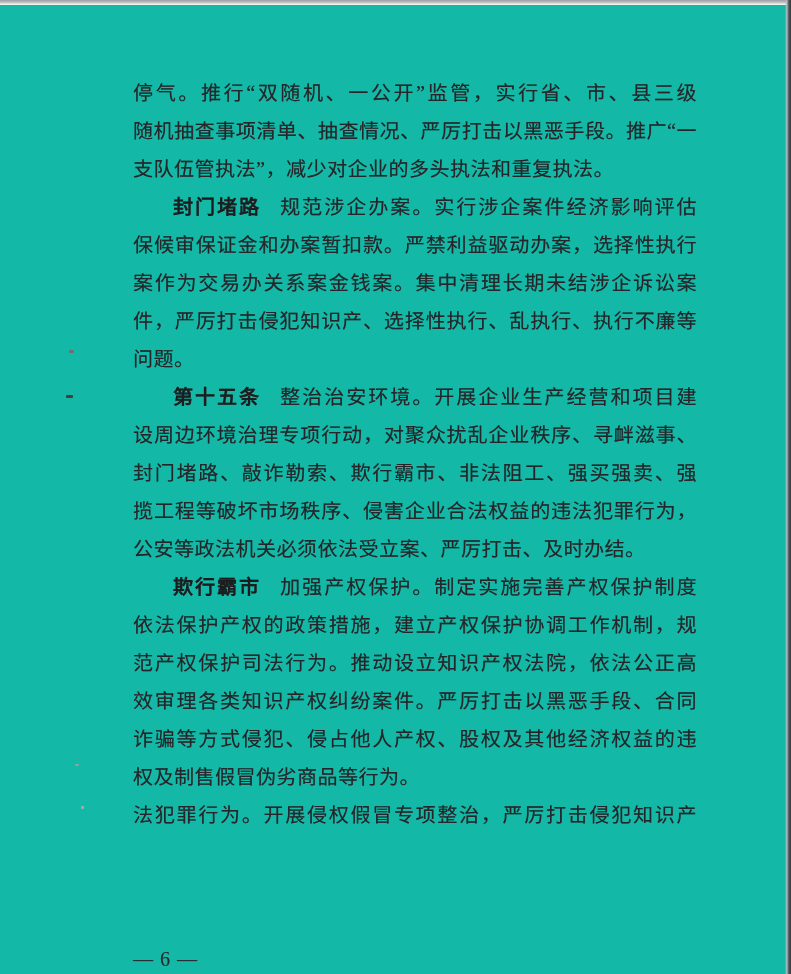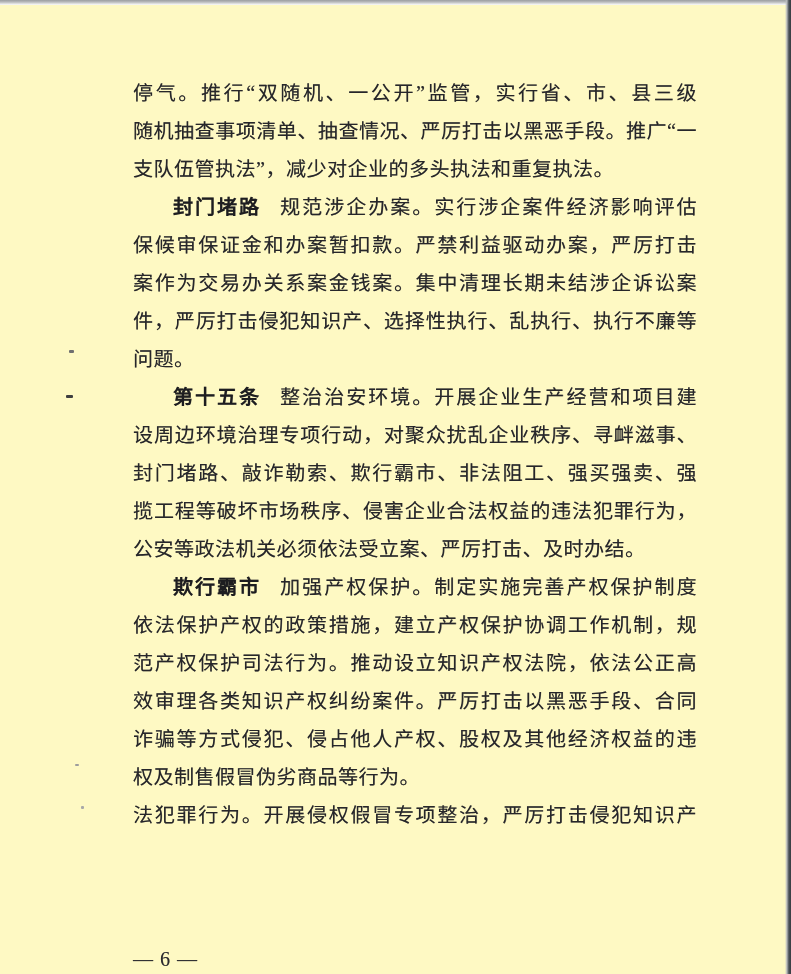--- a/index.html
+++ b/index.html
@@ -4,21 +4,21 @@
 <style>
   html, body {
     margin: 0;
     padding: 0;
     background: #ffffff;
   }
   .page {
     position: relative;
     width: 791px;
     height: 974px;
-    background: #fef9c3;
+    background: #14b8a6;
     overflow: hidden;
     font-family: "Liberation Serif", "DejaVu Serif", serif;
   }
   
   .top-edge {
     position: absolute;
     top: 0; left: 0; right: 0;
     height: 5px;
     background: linear-gradient(180deg, #9b9ea1 0%, #b8babc 40%, #dcdddd 70%, #fdfdfc 100%);
   }
@@ -84,21 +84,21 @@
   <div class="content">
 
     <div>
       <div class="line fill">停气。推行“双随机、一公开”监管，实行省、市、县三级</div>
       <div class="line fill">随机抽查事项清单、抽查情况、严厉打击以黑恶手段。推广“一</div>
       <div class="line">支队伍管执法”，减少对企业的多头执法和重复执法。</div>
     </div>
 
     <div>
       <div class="line fill indent"><span class="art">封门堵路</span><span>规范涉企办案。实行涉企案件经济影响评估</span></div>
-      <div class="line fill">保候审保证金和办案暂扣款。严禁利益驱动办案，严厉打击</div>
+      <div class="line fill">保候审保证金和办案暂扣款。严禁利益驱动办案，选择性执行</div>
       <div class="line fill">案作为交易办关系案金钱案。集中清理长期未结涉企诉讼案</div>
       <div class="line fill">件，严厉打击侵犯知识产、选择性执行、乱执行、执行不廉等</div>
       <div class="line">问题。</div>
     </div>
 
     <div>
       <div class="line fill indent"><span class="art">第十五条</span><span>整治治安环境。开展企业生产经营和项目建</span></div>
       <div class="line fill">设周边环境治理专项行动，对聚众扰乱企业秩序、寻衅滋事、</div>
       <div class="line fill">封门堵路、敲诈勒索、欺行霸市、非法阻工、强买强卖、强</div>
       <div class="line fill">揽工程等破坏市场秩序、侵害企业合法权益的违法犯罪行为，</div>

